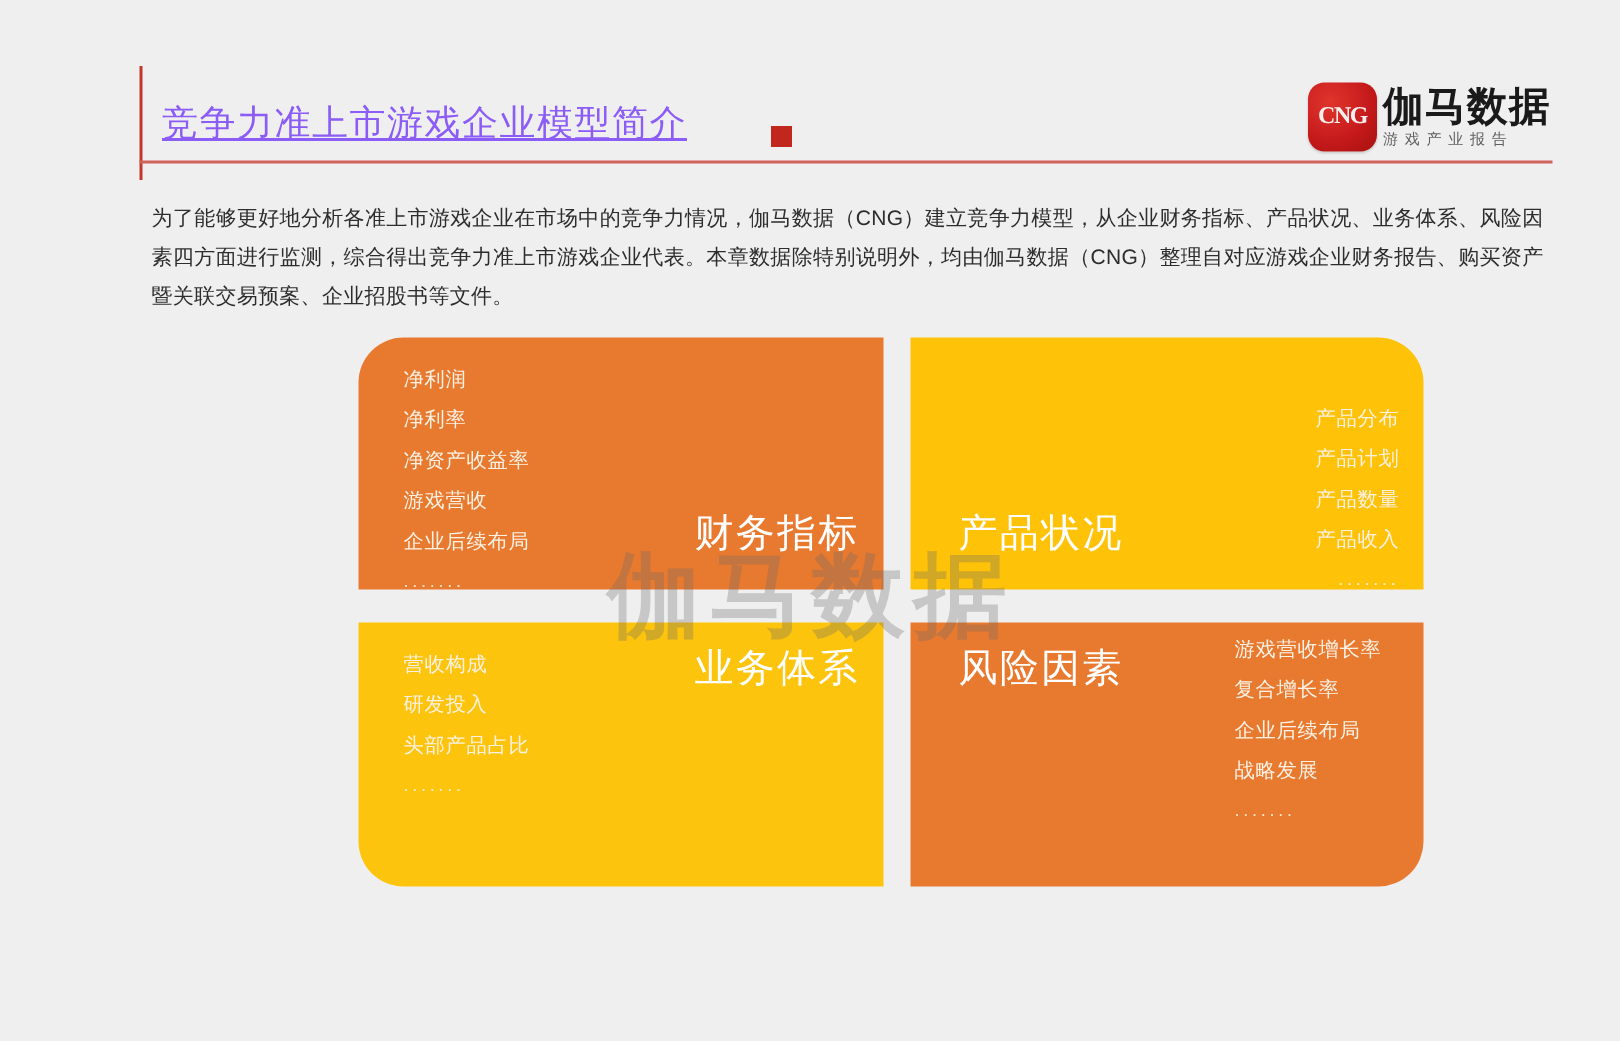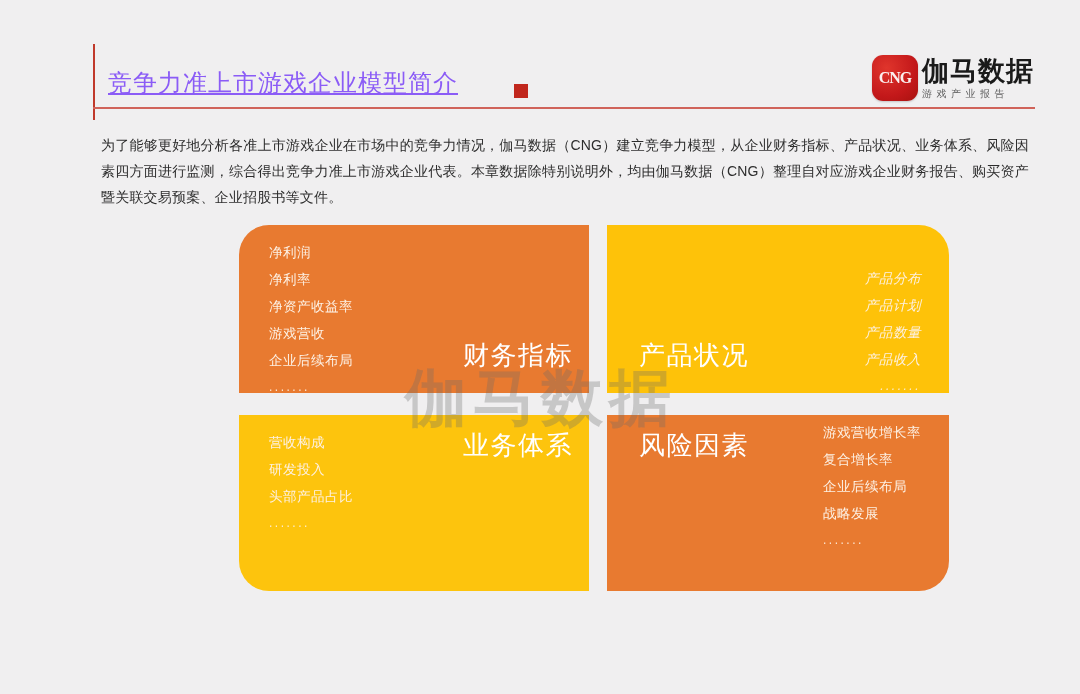--- a/index.html
+++ b/index.html
@@ -179,21 +179,21 @@
     font-size: 26px;
     font-weight: normal;
     letter-spacing: 1.5px;
     white-space: nowrap;
   }
 
   
   .quad-tl .quad-list { left: 30px; top: 14px; text-align: left; }
   .quad-tl .quad-title { right: 16px; bottom: 20px; }
 
-  .quad-tr .quad-list { right: 28px; top: 40px; text-align: right; font-style: italic; }
+  .quad-tr .quad-list { right: 16px; top: 40px; text-align: right; }
   .quad-tr .quad-title { left: 32px; bottom: 20px; }
 
   .quad-bl .quad-list { left: 30px; top: 14px; text-align: left; }
   .quad-bl .quad-title { right: 16px; top: 13px; }
 
   .quad-br .quad-list { right: 28px; top: 4px; text-align: left; }
   .quad-br .quad-title { left: 32px; top: 13px; }
 
   
   #watermark {

